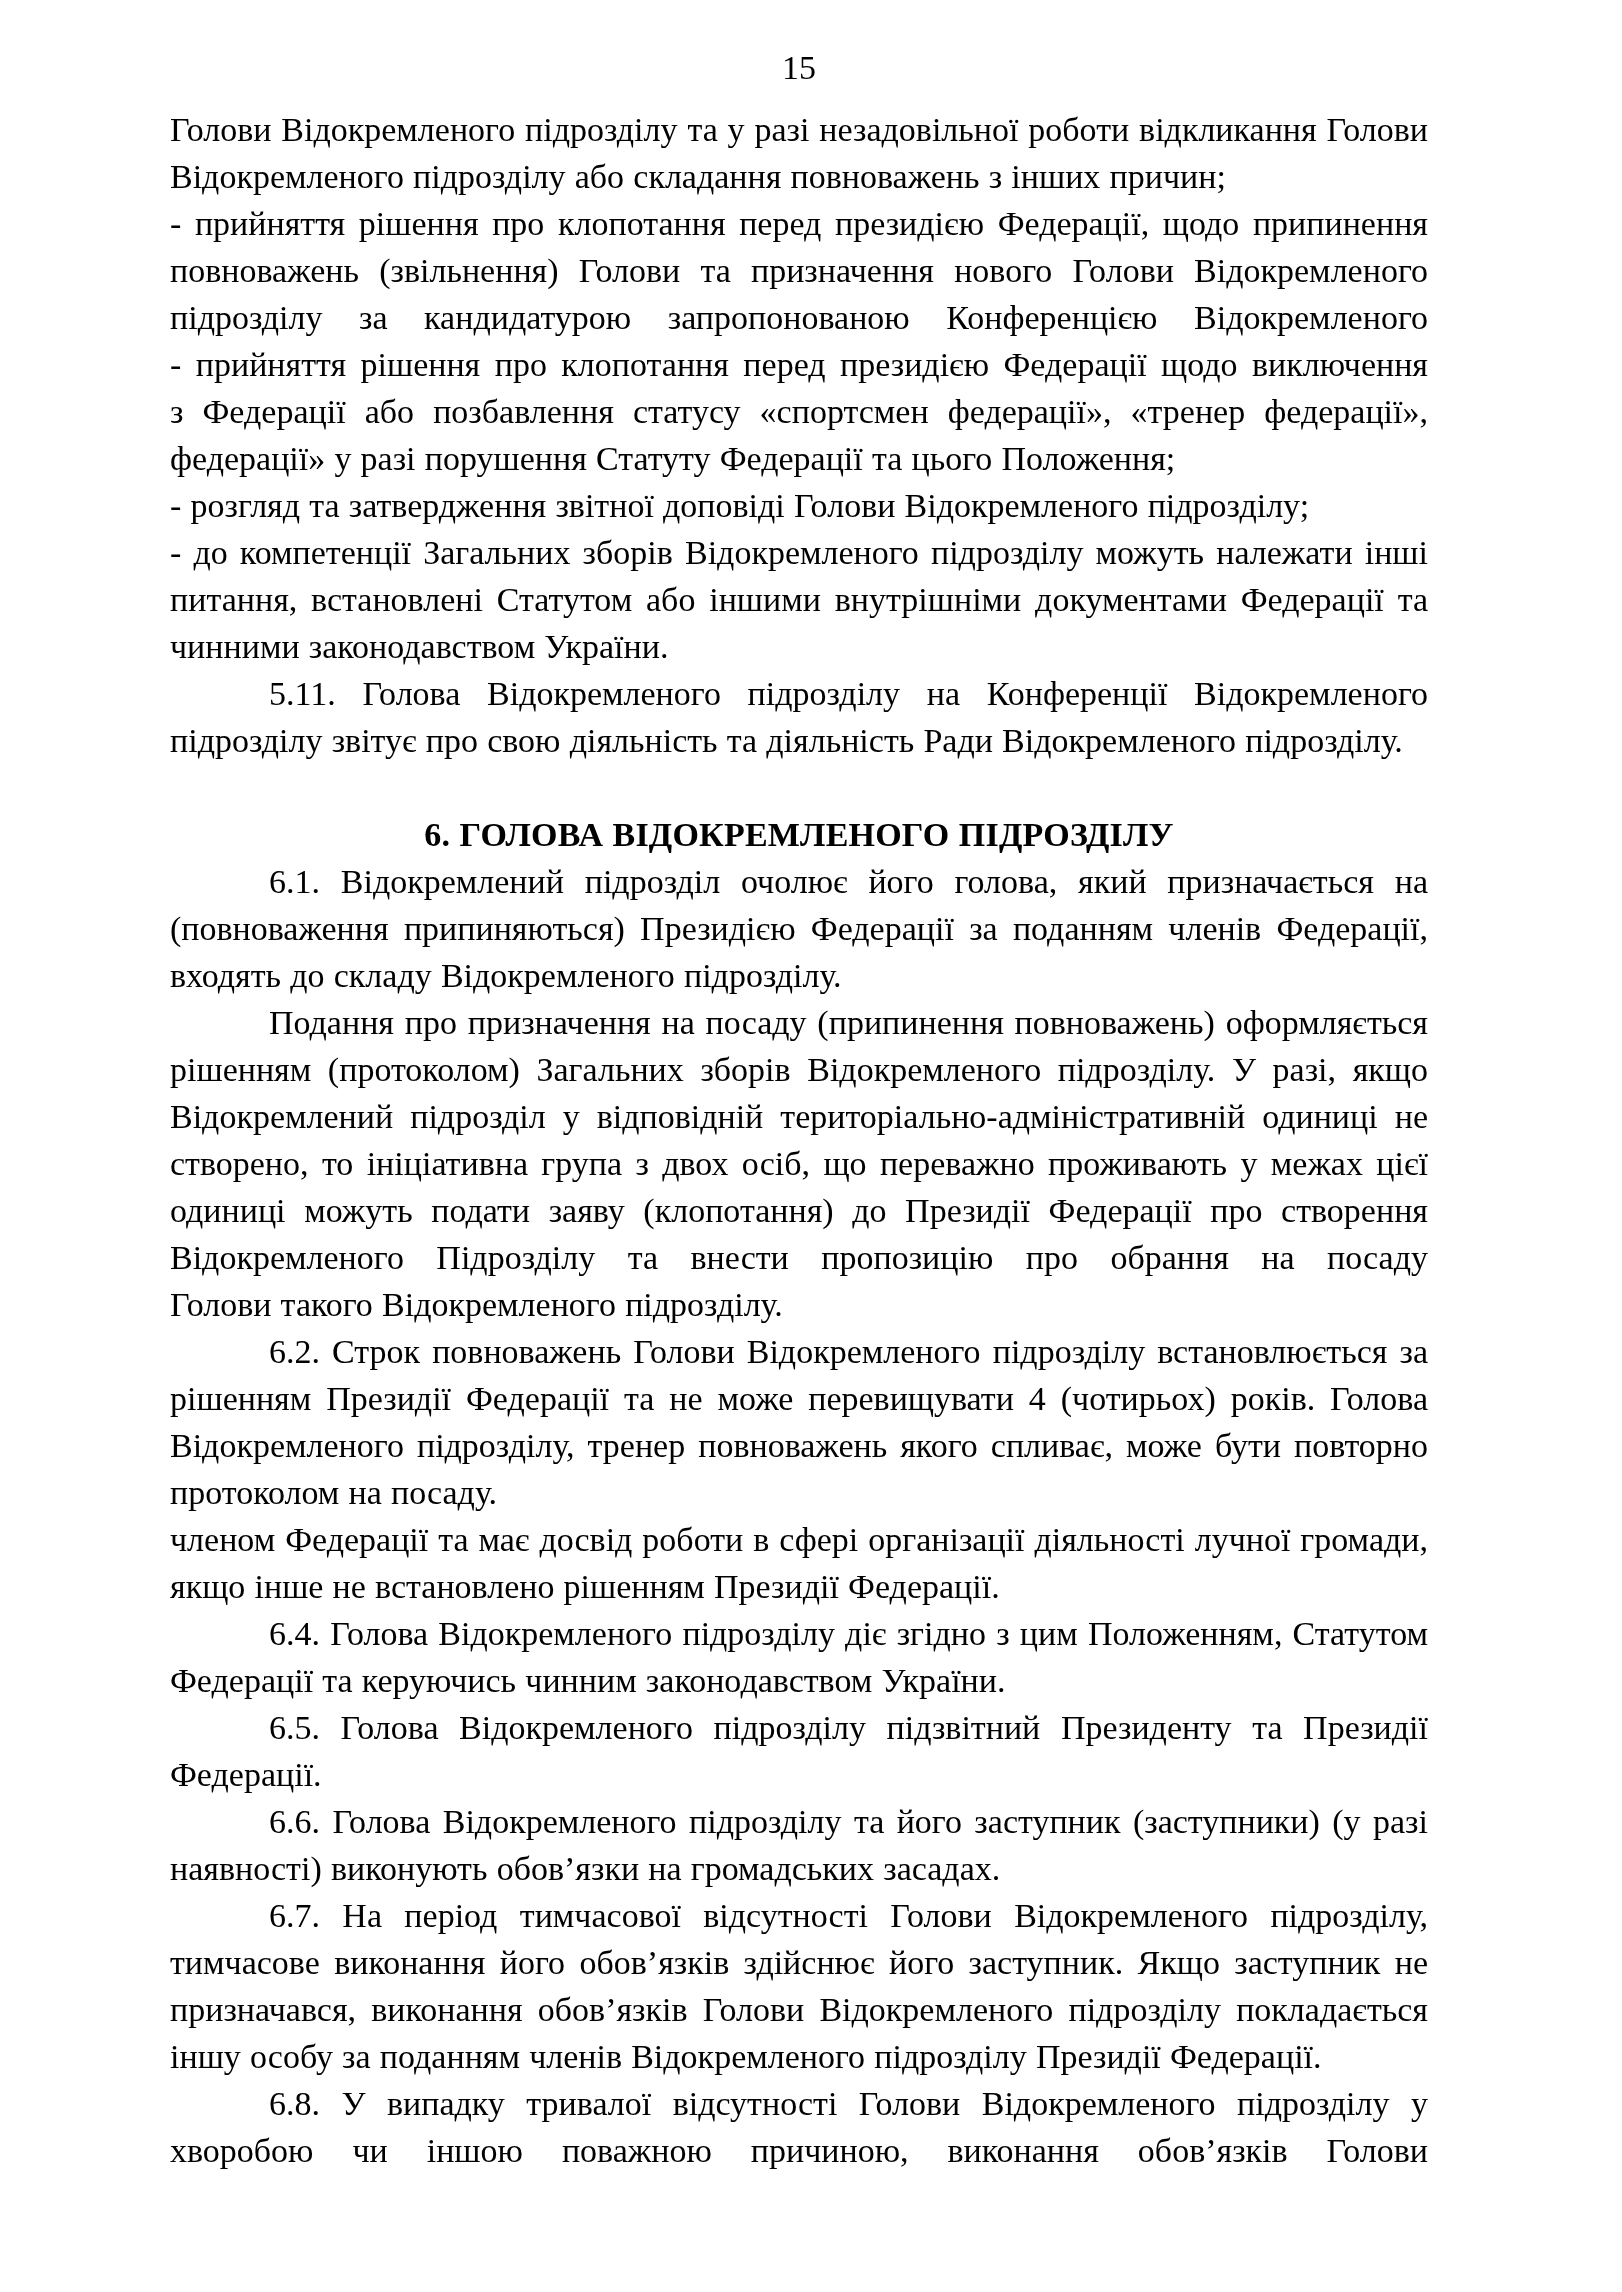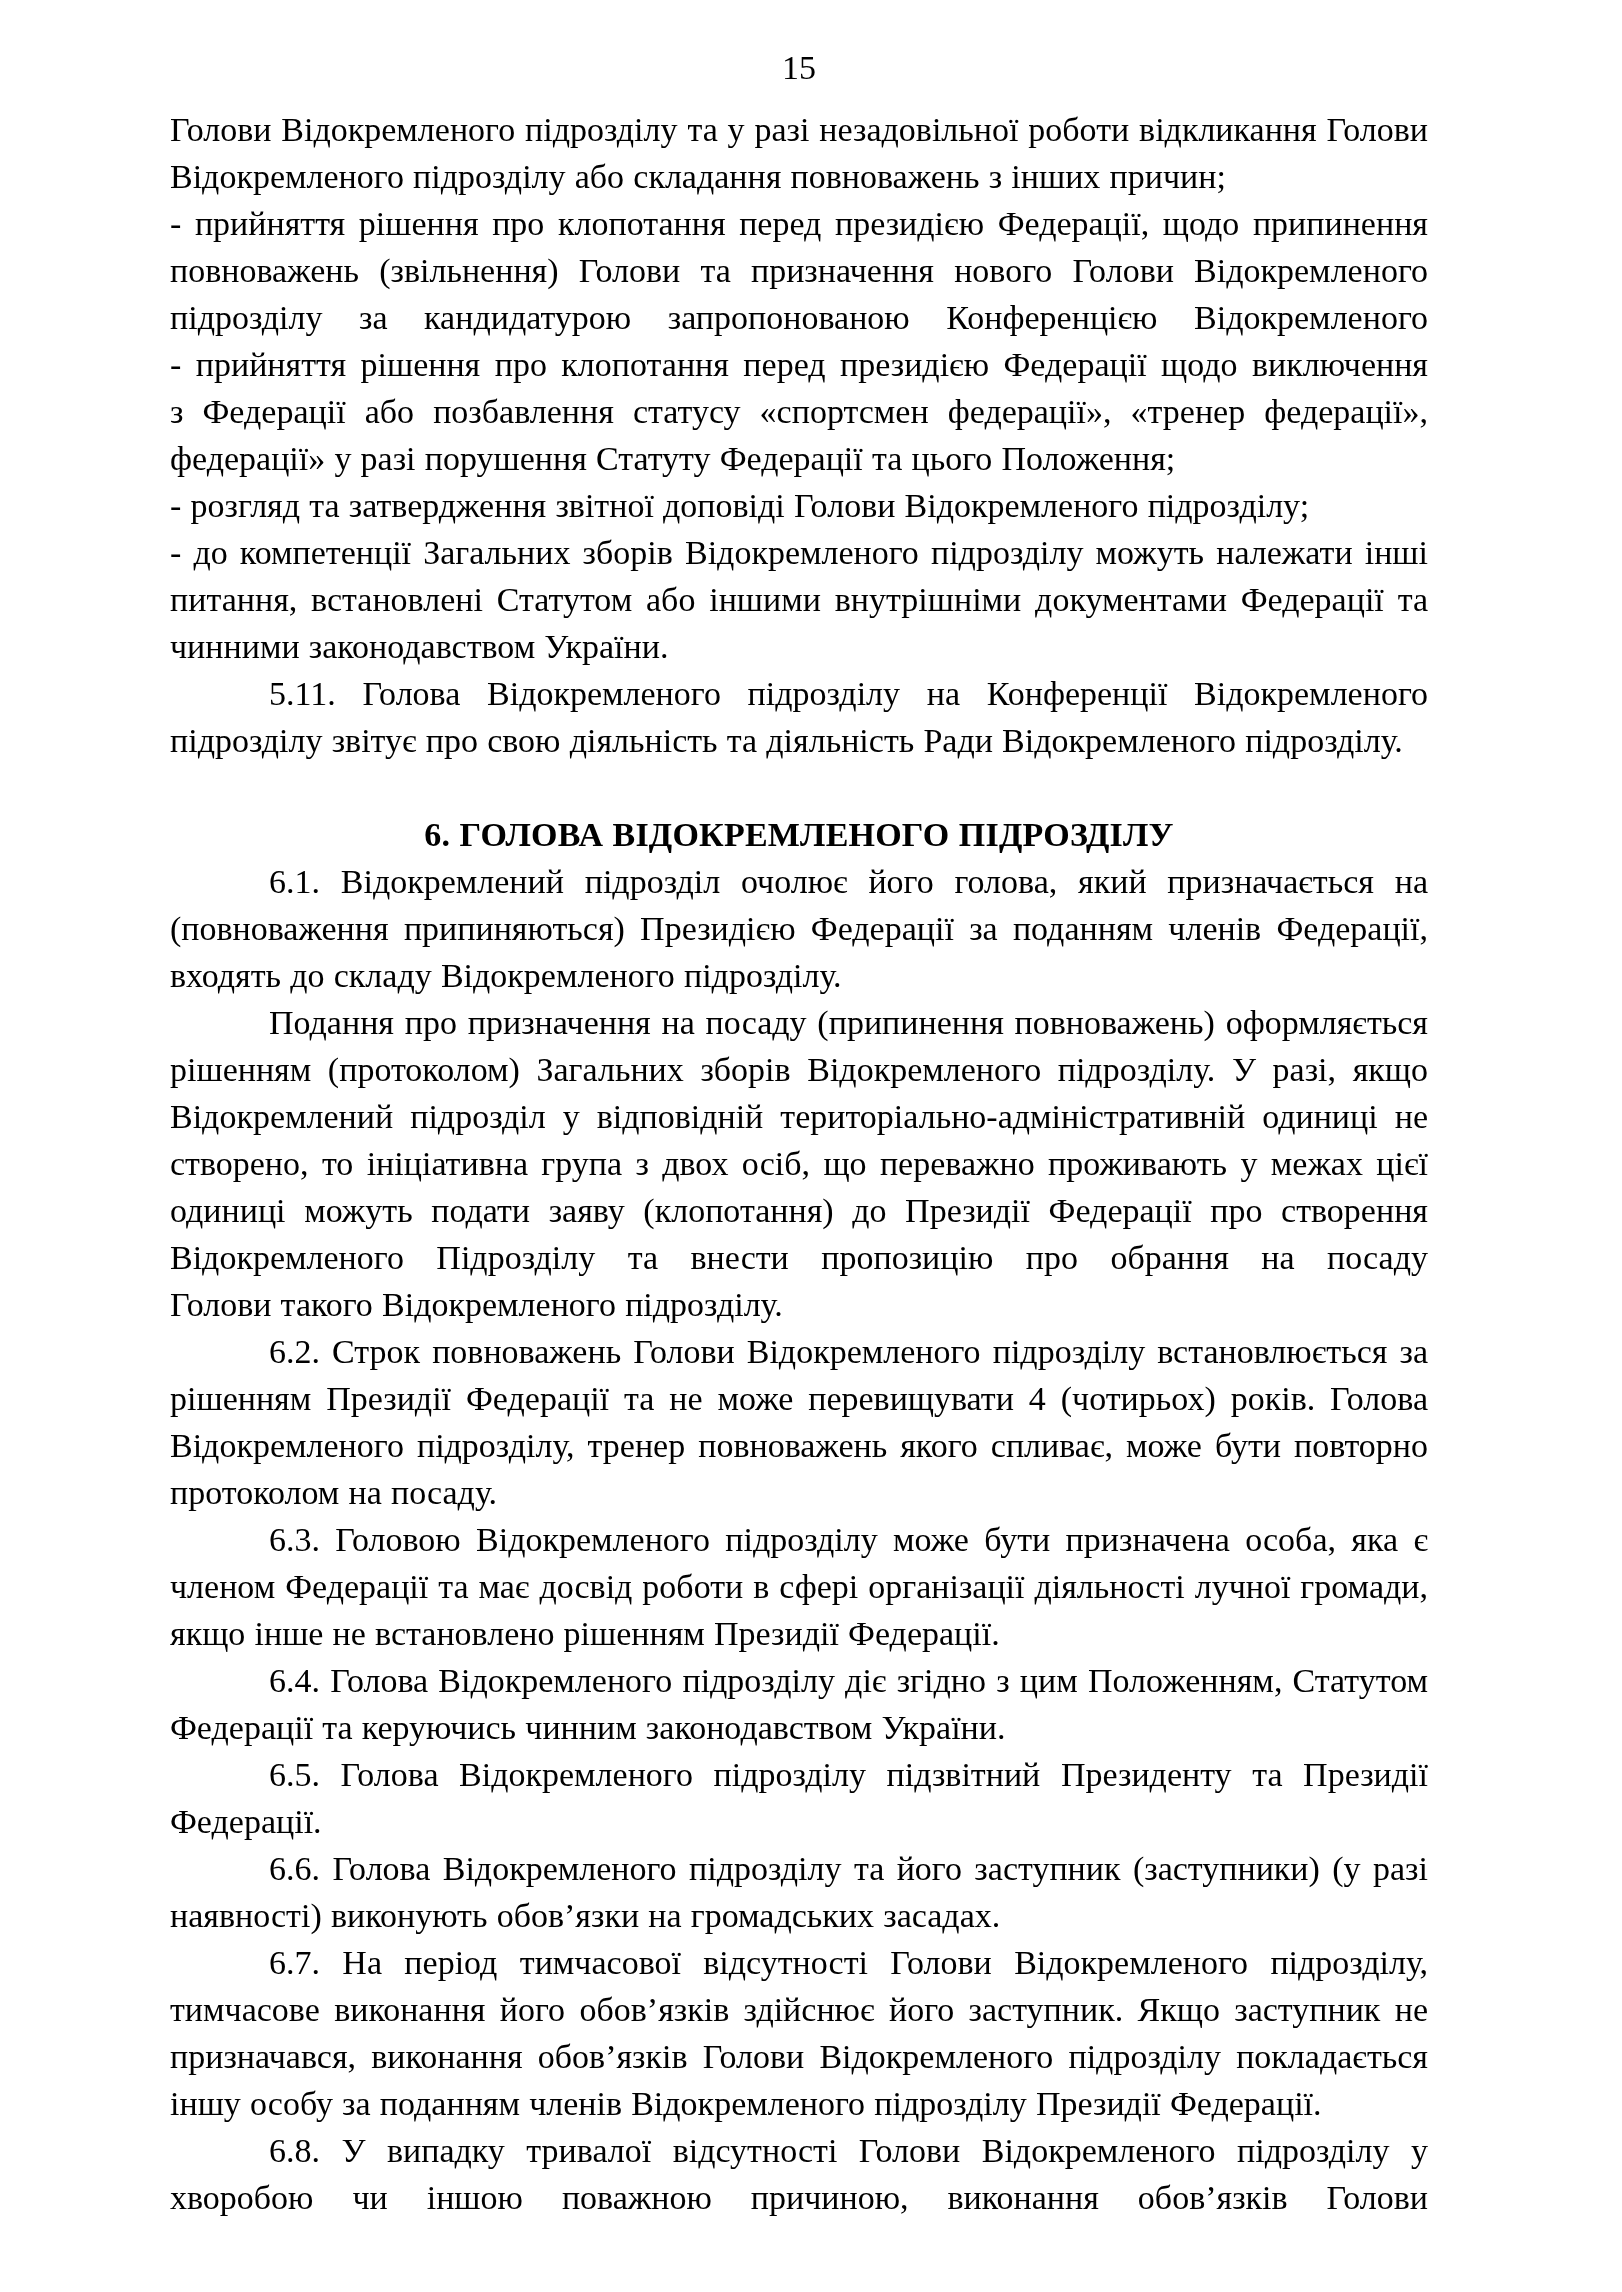--- a/index.html
+++ b/index.html
@@ -88,21 +88,20 @@
       <div class="line">рішенням (протоколом) Загальних зборів Відокремленого підрозділу. У разі, якщо</div>
       <div class="line">Відокремлений підрозділ у відповідній територіально-адміністративній одиниці не</div>
       <div class="line">створено, то ініціативна група з двох осіб, що переважно проживають у межах цієї</div>
       <div class="line">одиниці можуть подати заяву (клопотання) до Президії Федерації про створення</div>
       <div class="line">Відокремленого Підрозділу та внести пропозицію про обрання на посаду кандидатури</div>
       <div class="line left">Голови такого Відокремленого підрозділу.</div>
       <div class="line indent">6.2. Строк повноважень Голови Відокремленого підрозділу встановлюється за</div>
       <div class="line">рішенням Президії Федерації та не може перевищувати 4 (чотирьох) років. Голова</div>
       <div class="line">Відокремленого підрозділу, тренер повноважень якого спливає, може бути повторно</div>
       <div class="line left">протоколом на посаду.</div>
-      <div class="line indent">6.3. Головою Відокремленого підрозділу може бути призначена особа, яка є</div>
       <div class="line">членом Федерації та має досвід роботи в сфері організації діяльності лучної громади,</div>
       <div class="line left">якщо інше не встановлено рішенням Президії Федерації.</div>
       <div class="line indent">6.4. Голова Відокремленого підрозділу діє згідно з цим Положенням, Статутом</div>
       <div class="line left">Федерації та керуючись чинним законодавством України.</div>
       <div class="line indent">6.5. Голова Відокремленого підрозділу підзвітний Президенту та Президії</div>
       <div class="line left">Федерації.</div>
       <div class="line indent">6.6. Голова Відокремленого підрозділу та його заступник (заступники) (у разі</div>
       <div class="line left">наявності) виконують обов’язки на громадських засадах.</div>
       <div class="line indent">6.7. На період тимчасової відсутності Голови Відокремленого підрозділу,</div>
       <div class="line">тимчасове виконання його обов’язків здійснює його заступник. Якщо заступник не</div>

